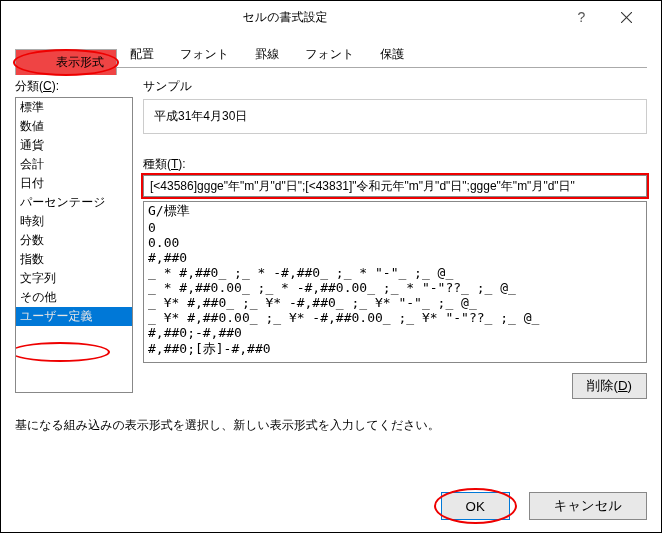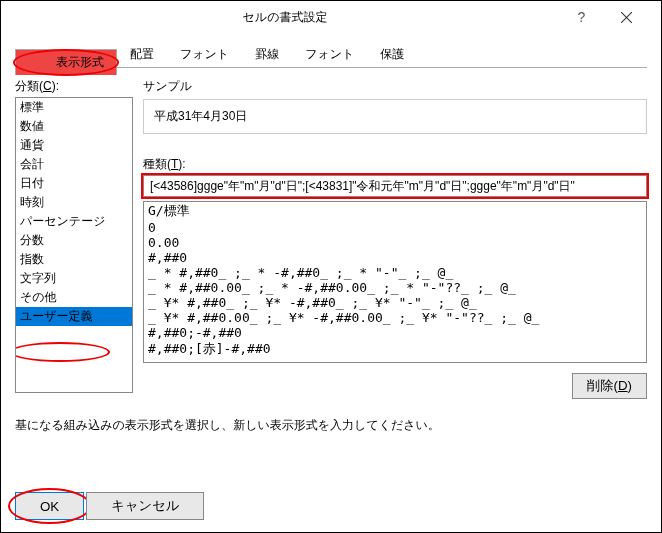--- a/index.html
+++ b/index.html
@@ -14,36 +14,36 @@
   .tab { padding: 4px 12px; border: 1px solid transparent; border-bottom: none; position: relative; cursor: pointer; }
   .tab.active { border-color: #aaa; background: #ef4444; top: 8px; padding-left: 40px; }
   .tab-highlight { position: absolute; border: 2px solid #e00; border-radius: 50%/50%; left: -3px; top: -1px; right: -3px; bottom: -1px; pointer-events: none; }
   .body-area { flex: 1; padding-top: 10px; display: flex; flex-direction: column; }
   .upper { display: flex; gap: 10px; }
   .cat-col { width: 118px; display: flex; flex-direction: column; }
   .cat-label { margin-bottom: 2px; }
   .cat-label u { text-decoration: underline; }
   .cat-list { border: 1px solid #888; height: 296px; overflow: hidden; background: #fff; position: relative; }
   .cat-item { padding: 1px 4px; white-space: nowrap; cursor: pointer; }
-  .cat-item.selected { background: #0078d7; color: #000000; }
+  .cat-item.selected { background: #0078d7; color: #e5e5e5; }
   .item-highlight { position: absolute; border: 2px solid #e00; border-radius: 50%/50%; left: -6px; width: 100px; height: 20px; top: 244px; pointer-events: none; }
   .right-col { flex: 1; display: flex; flex-direction: column; justify-content: space-between; }
   .sample-label { margin-bottom: 4px; }
   .sample-box { border: 1px solid #ccc; padding: 8px 10px; margin-bottom: 22px; }
   .type-label { margin-bottom: 2px; }
   .type-label u { text-decoration: underline; }
   .type-input-wrap { position: relative; margin-bottom: 4px; }
   .type-input { width: 100%; border: 1px solid #888; padding: 3px 6px; font-family: inherit; font-size: 12px; }
   .input-highlight { position: absolute; border: 2px solid #e00; left: -2px; top: -2px; right: -2px; bottom: -2px; pointer-events: none; }
   .fmt-list { border: 1px solid #888; height: 162px; overflow-y: scroll; background: #fff; font-family: "MS Gothic", monospace; font-size: 13px; }
   .fmt-item { padding: 0 4px; white-space: nowrap; cursor: pointer; }
   .delete-row { text-align: right; margin-top: 10px; }
   .delete-btn { padding: 3px 14px; border: 1px solid #888; background: #e8e8e8; cursor: pointer; font-family: inherit; }
   .note { margin-top: 18px; margin-bottom: auto; }
-  .footer { display: flex; gap: 2px; padding-top: 10px; }
+  .footer { display: flex; justify-content: flex-end; gap: 19px; padding-top: 10px; }
   .btn { padding: 4px 24px; border: 1px solid #888; background: #e8e8e8; cursor: pointer; font-family: inherit; position: relative; }
   .btn.default { border: 1px solid #0078d7; }
   .btn-highlight { position: absolute; border: 2px solid #e00; border-radius: 50%/50%; left: -8px; top: -5px; right: -8px; bottom: -5px; pointer-events: none; }
   ::-webkit-scrollbar { width: 16px; }
   ::-webkit-scrollbar-track { background: #f0f0f0; }
   ::-webkit-scrollbar-thumb { background: #c0c0c0; }
   ::-webkit-scrollbar-button { background: #f0f0f0; height: 16px; }
 </style>
 </head>
 <body>
@@ -71,22 +71,22 @@
     <div class="body-area">
       <div class="upper">
         <div class="cat-col">
           <div class="cat-label"><span>分類(</span><u>C</u><span>):</span></div>
           <div class="cat-list" id="cat-list">
               <div class="cat-item">標準</div>
               <div class="cat-item">数値</div>
               <div class="cat-item">通貨</div>
               <div class="cat-item">会計</div>
               <div class="cat-item">日付</div>
+              <div class="cat-item">パーセンテージ</div>
               <div class="cat-item">時刻</div>
-              <div class="cat-item">パーセンテージ</div>
               <div class="cat-item">分数</div>
               <div class="cat-item">指数</div>
               <div class="cat-item">文字列</div>
               <div class="cat-item">その他</div>
               <div class="cat-item selected">ユーザー定義</div>
               <div class="item-highlight"></div>
             </div>
         </div>
         <div class="right-col">
           <div class="sample-label">サンプル</div>

